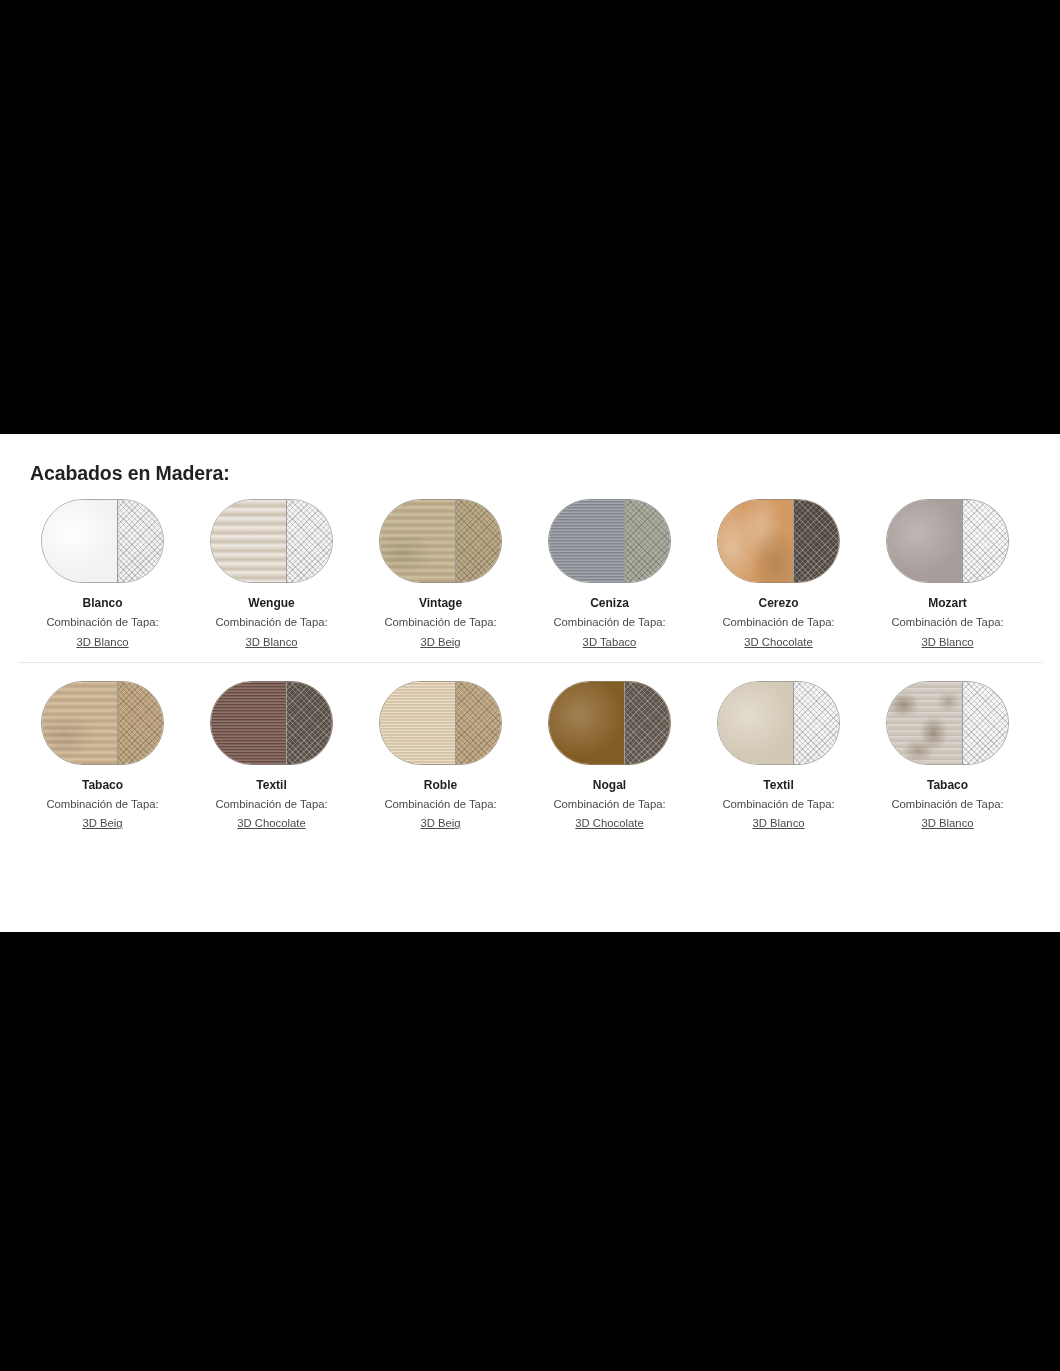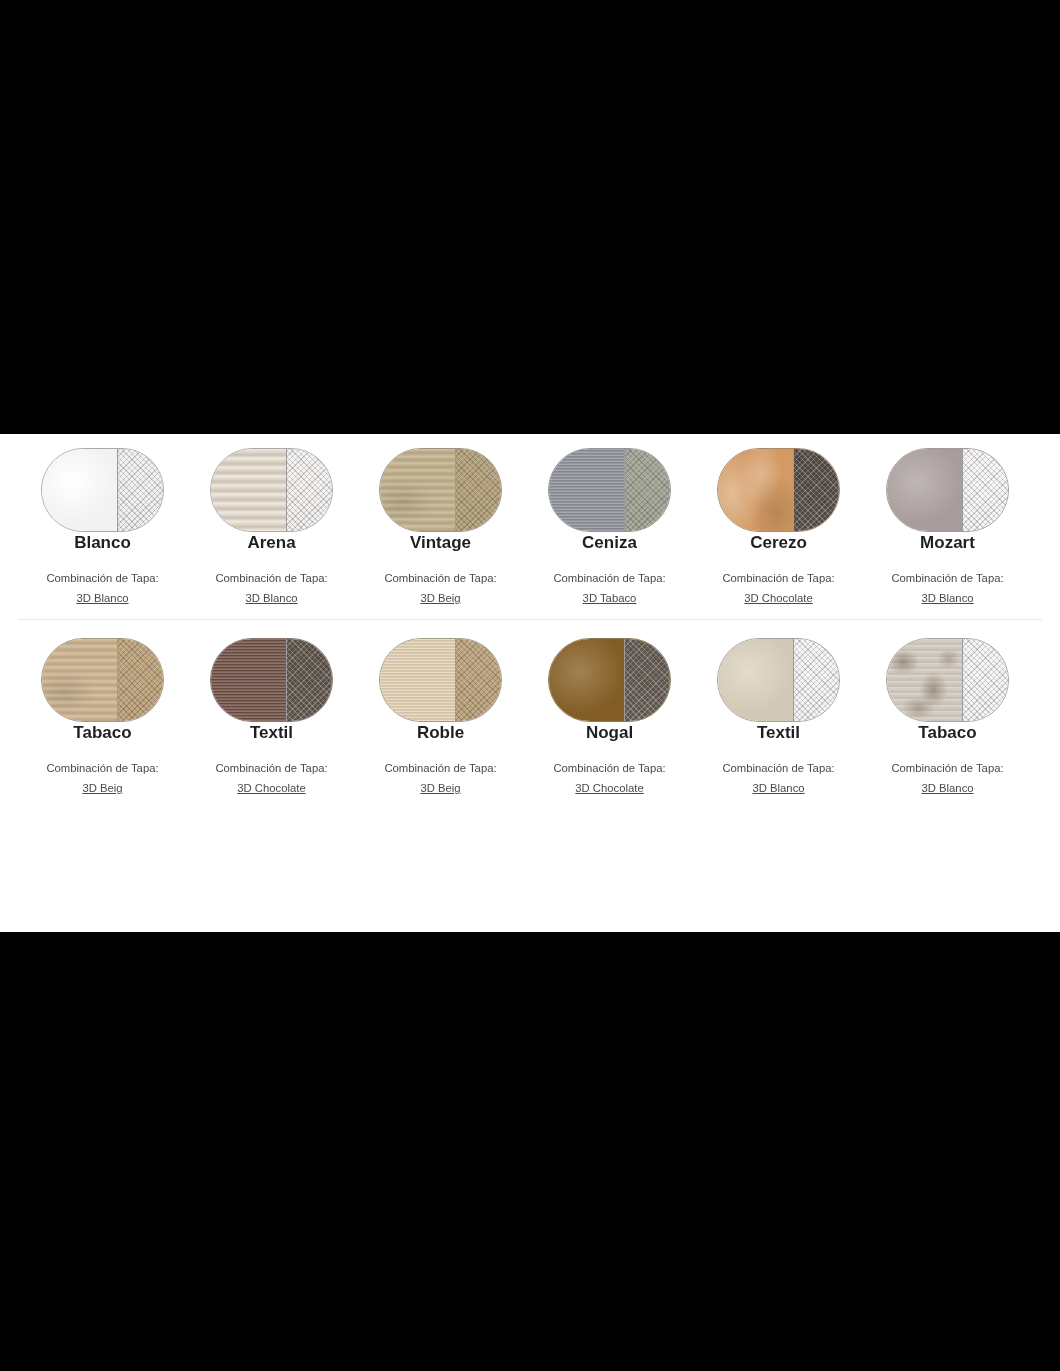--- a/index.html
+++ b/index.html
@@ -159,46 +159,47 @@
       repeating-linear-gradient(-45deg, rgba(0,0,0,0.16) 0px, rgba(0,0,0,0.16) 1px, rgba(0,0,0,0) 1px, rgba(0,0,0,0) 4px);
   }
   .mesh.mesh-dark::before {
     background-image:
       repeating-linear-gradient(45deg,  rgba(255,255,255,0.22) 0px, rgba(255,255,255,0.22) 1px, rgba(0,0,0,0) 1px, rgba(0,0,0,0) 4px),
       repeating-linear-gradient(-45deg, rgba(255,255,255,0.22) 0px, rgba(255,255,255,0.22) 1px, rgba(0,0,0,0) 1px, rgba(0,0,0,0) 4px);
   }
 
   
   .finish-name {
-    margin-top: 1px;
-    font-size: 17px;
+    margin-top: 13px;
+    font-size: 12px;
     font-weight: bold;
     color: #1f1f1f;
     line-height: 1.2;
   }
   .combo-label {
-    margin-top: 16px;
+    margin-top: 2px;
     font-size: 11.3px;
     color: #4a4a4a;
     line-height: 1.75;
   }
   .combo-value {
     font-size: 11.3px;
     color: #4a4a4a;
     line-height: 1.75;
     text-decoration: underline;
   }
 </style>
 </head>
 <body>
 
 <div id="page">
 
   <div class="finish-panel">
 
+    <h2 class="panel-title">Acabados en Madera:</h2>
 
     <div class="rows">
 
       <div class="finish-row row-1">
 
         <div class="finish-cell">
           <div class="swatch-wrap">
             <div class="swatch" style="border-color:#a9a9a9;">
               <div class="half left tex-plain" style="background:#ffffff;"></div>
               <div class="half right mesh" style="background:#f1f1f1;"></div>
@@ -209,21 +210,21 @@
           <div class="combo-value">3D Blanco</div>
         </div>
 
         <div class="finish-cell">
           <div class="swatch-wrap">
             <div class="swatch" style="border-color:#a9a9a9;">
               <div class="half left tex-stripes" style="background:#dcd2c4;"></div>
               <div class="half right mesh" style="background:#f4f3f1;"></div>
             </div>
           </div>
-          <div class="finish-name">Arena</div>
+          <div class="finish-name">Wengue</div>
           <div class="combo-label">Combinación de Tapa:</div>
           <div class="combo-value">3D Blanco</div>
         </div>
 
         <div class="finish-cell">
           <div class="swatch-wrap">
             <div class="swatch" style="border-color:#9d9382;">
               <div class="half left tex-grain" style="background:#c3b28e;"></div>
               <div class="half right mesh" style="background:#bba986;"></div>
             </div>

